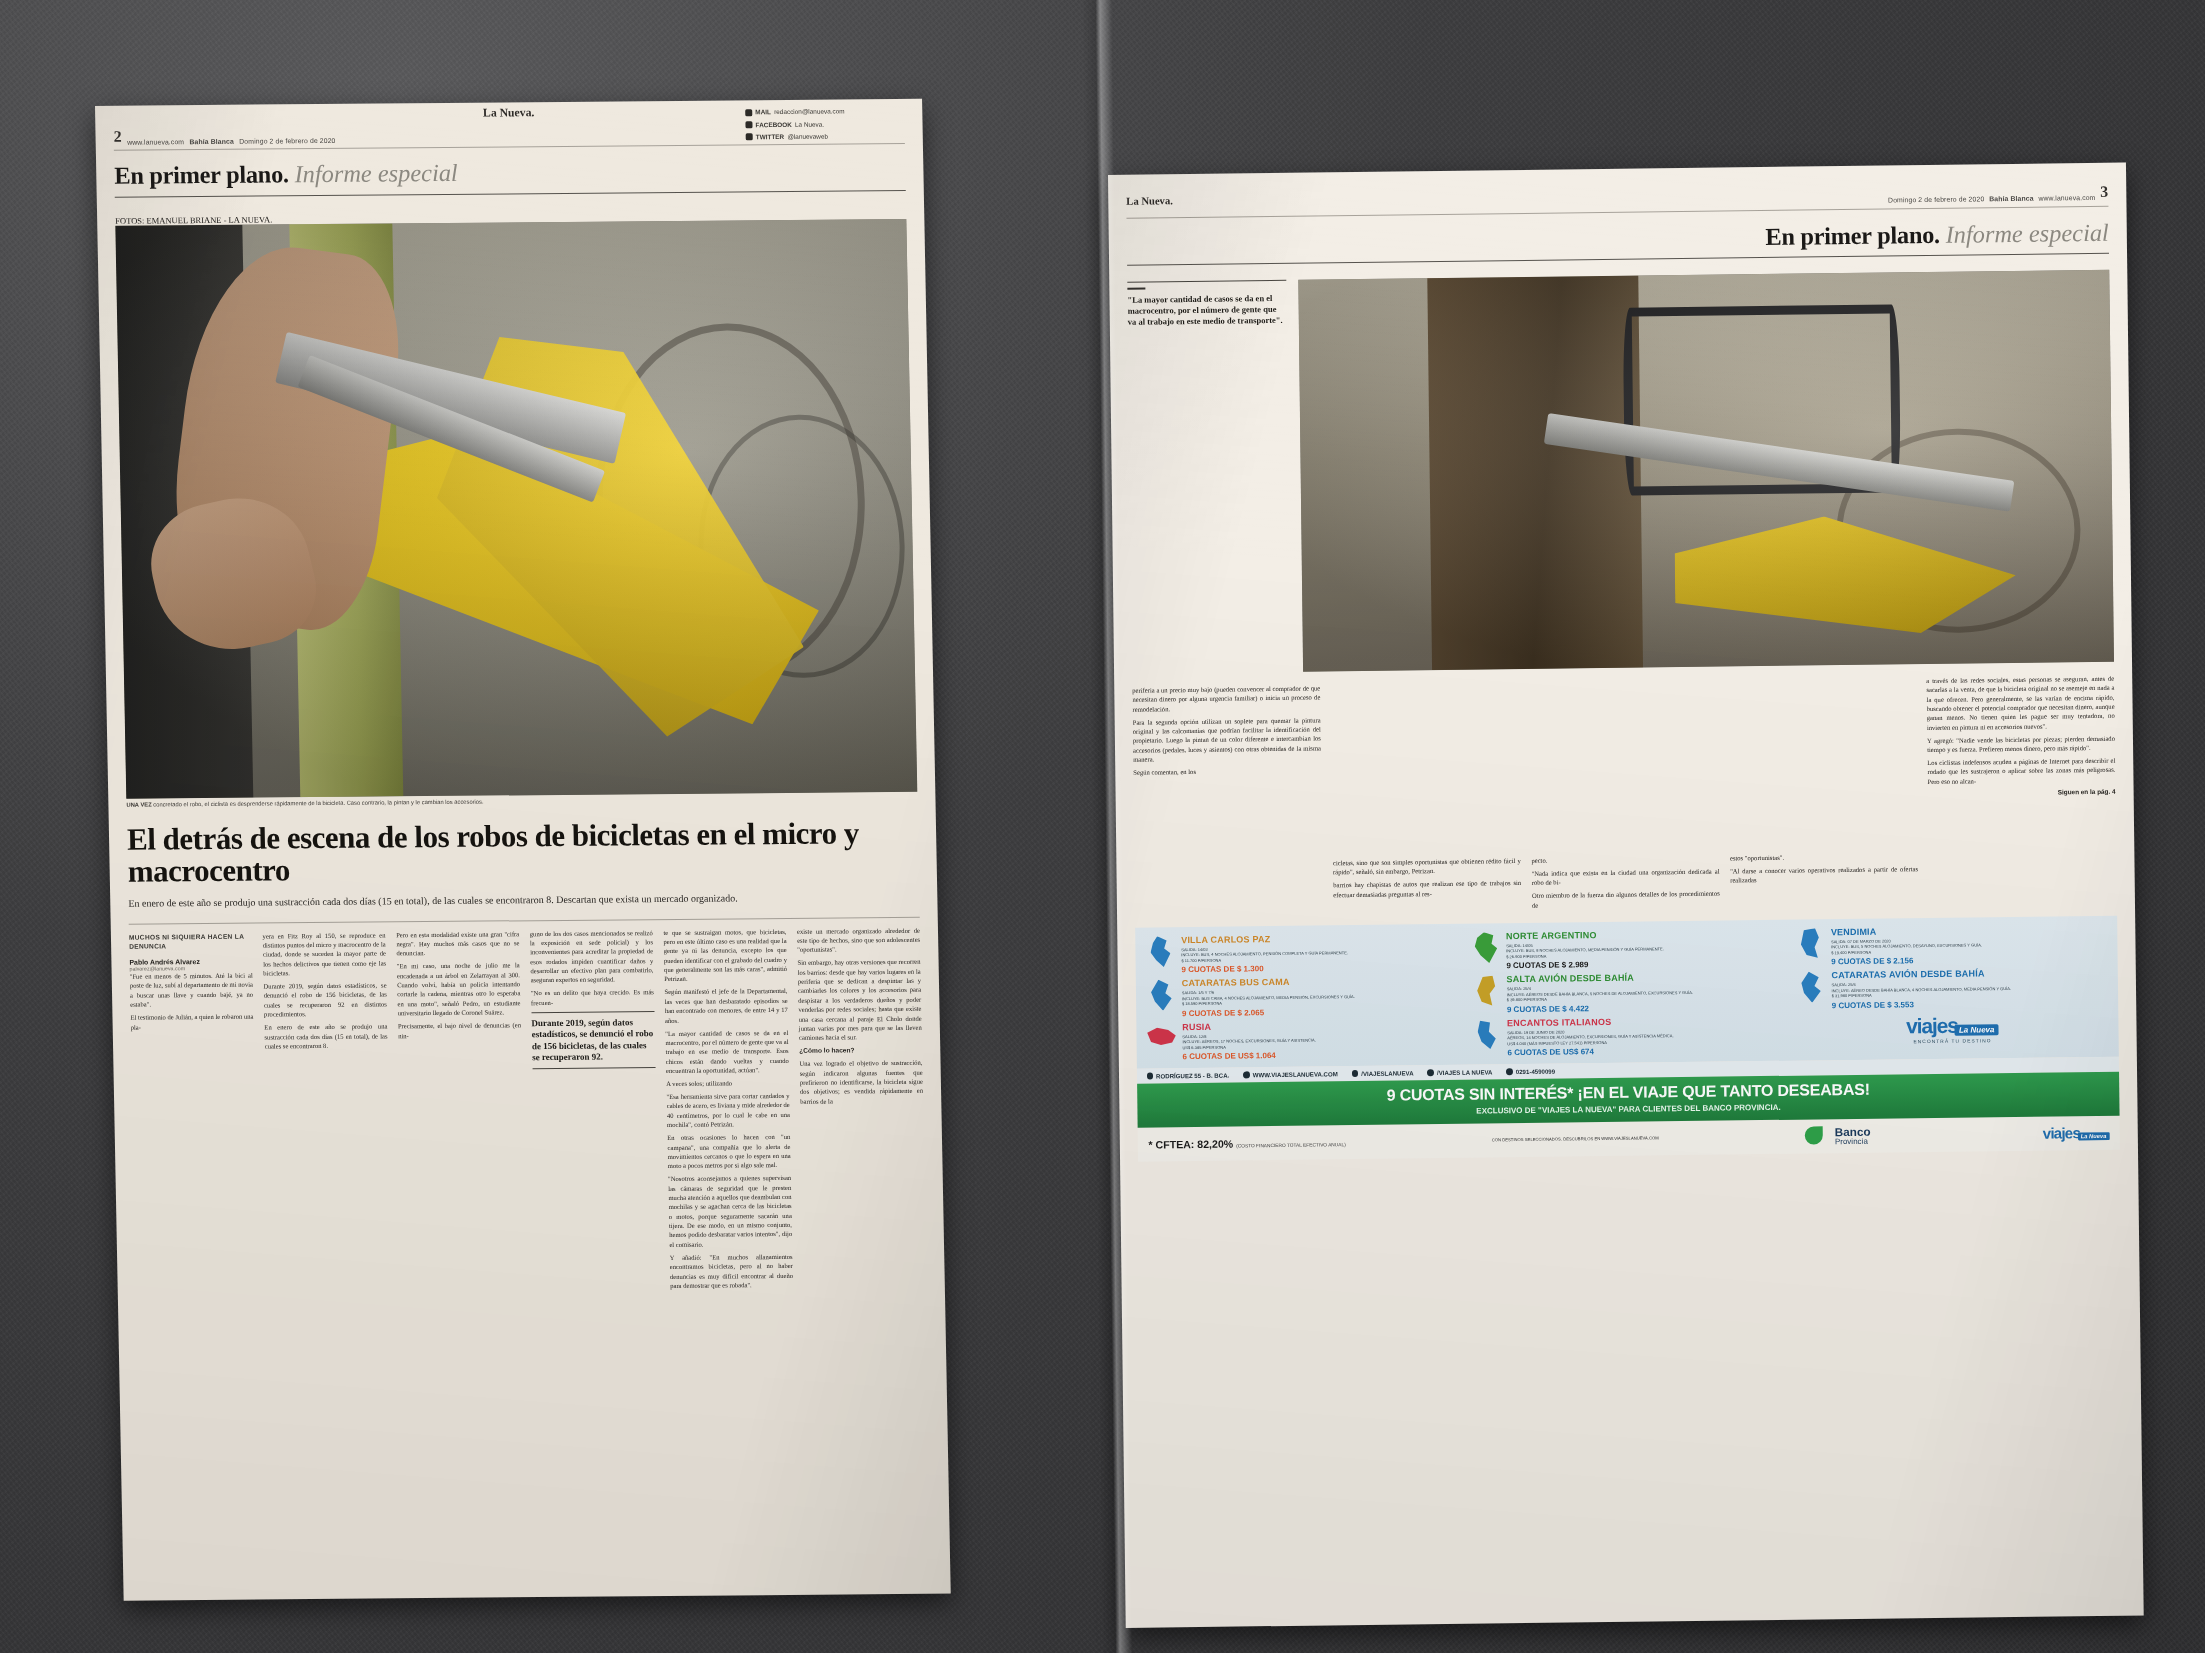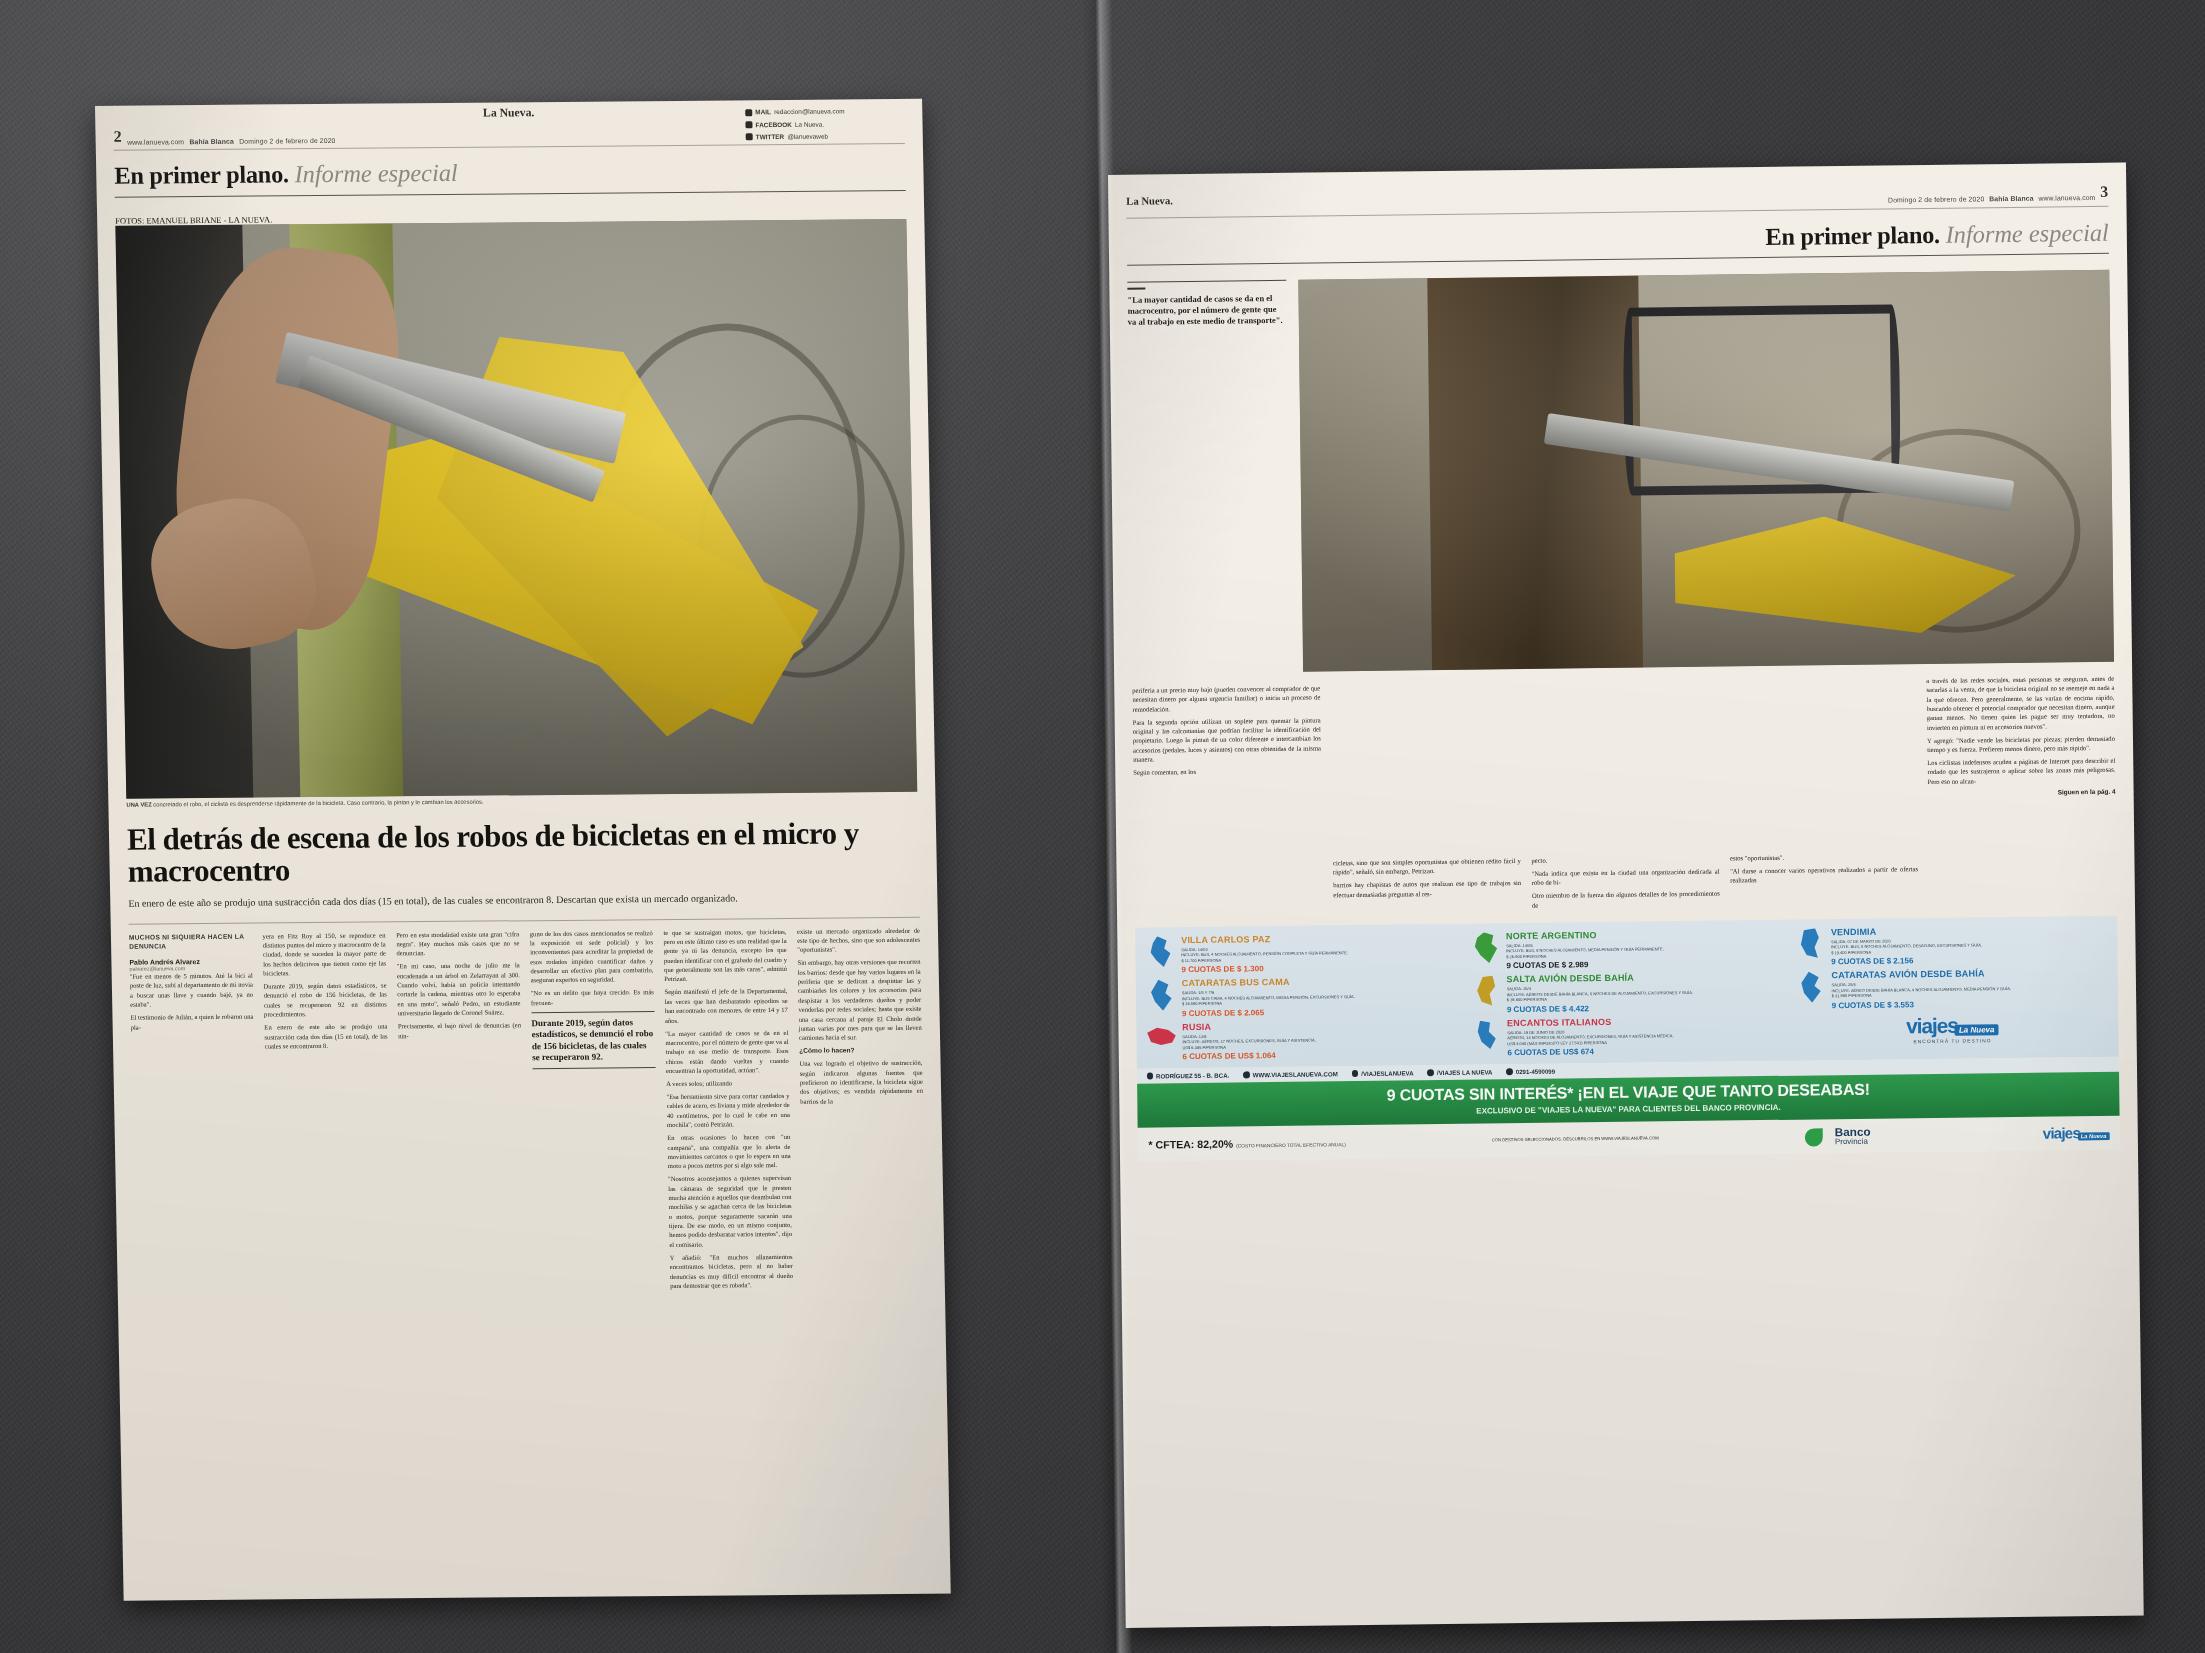--- a/index.html
+++ b/index.html
@@ -250,21 +250,21 @@
     font-family:"Liberation Sans",sans-serif; font-weight:bold; font-size:8px;
     text-align:center; margin-top:3.2px; color:#eafaef;
   }
   .ad-white{
     background:#f4f2ec; padding:5.3px 10.6px; display:flex; align-items:center;
     justify-content:space-between; gap:10.6px;
   }
   .ad-white .cftea{ font-family:"Liberation Sans",sans-serif; font-weight:bold; font-size:10.6px; color:#1b1b1b;}
   .ad-white .cftea .note{ font-size:4.8px; font-weight:normal; color:#444;}
   .ad-white .legal{ font-family:"Liberation Sans",sans-serif; font-size:4.2px; color:#333; max-width:276px; line-height:1.3;}
-  .bankprov{ display:flex; align-items:flex-end; gap:12px;}
+  .bankprov{ display:flex; align-items:flex-start; gap:12px;}
   .bankprov .leaf{ width:18px;height:18px;border-radius:50% 0 50% 50%; background:#2fa34a;}
   .bankprov .t{ font-family:"Liberation Sans",sans-serif; line-height:1; }
   .bankprov .t b{ font-size:11.7px; color:#1b3a5c; display:block; font-weight:bold;}
   .bankprov .t span{ font-size:8px; color:#1b3a5c;}
 
   .fold{
     position:absolute; top:0; bottom:0; width:30px;
     background:linear-gradient(90deg, rgba(0,0,0,0), rgba(0,0,0,.16) 45%, rgba(255,255,255,.35) 60%, rgba(0,0,0,0));
     pointer-events:none;
   }

